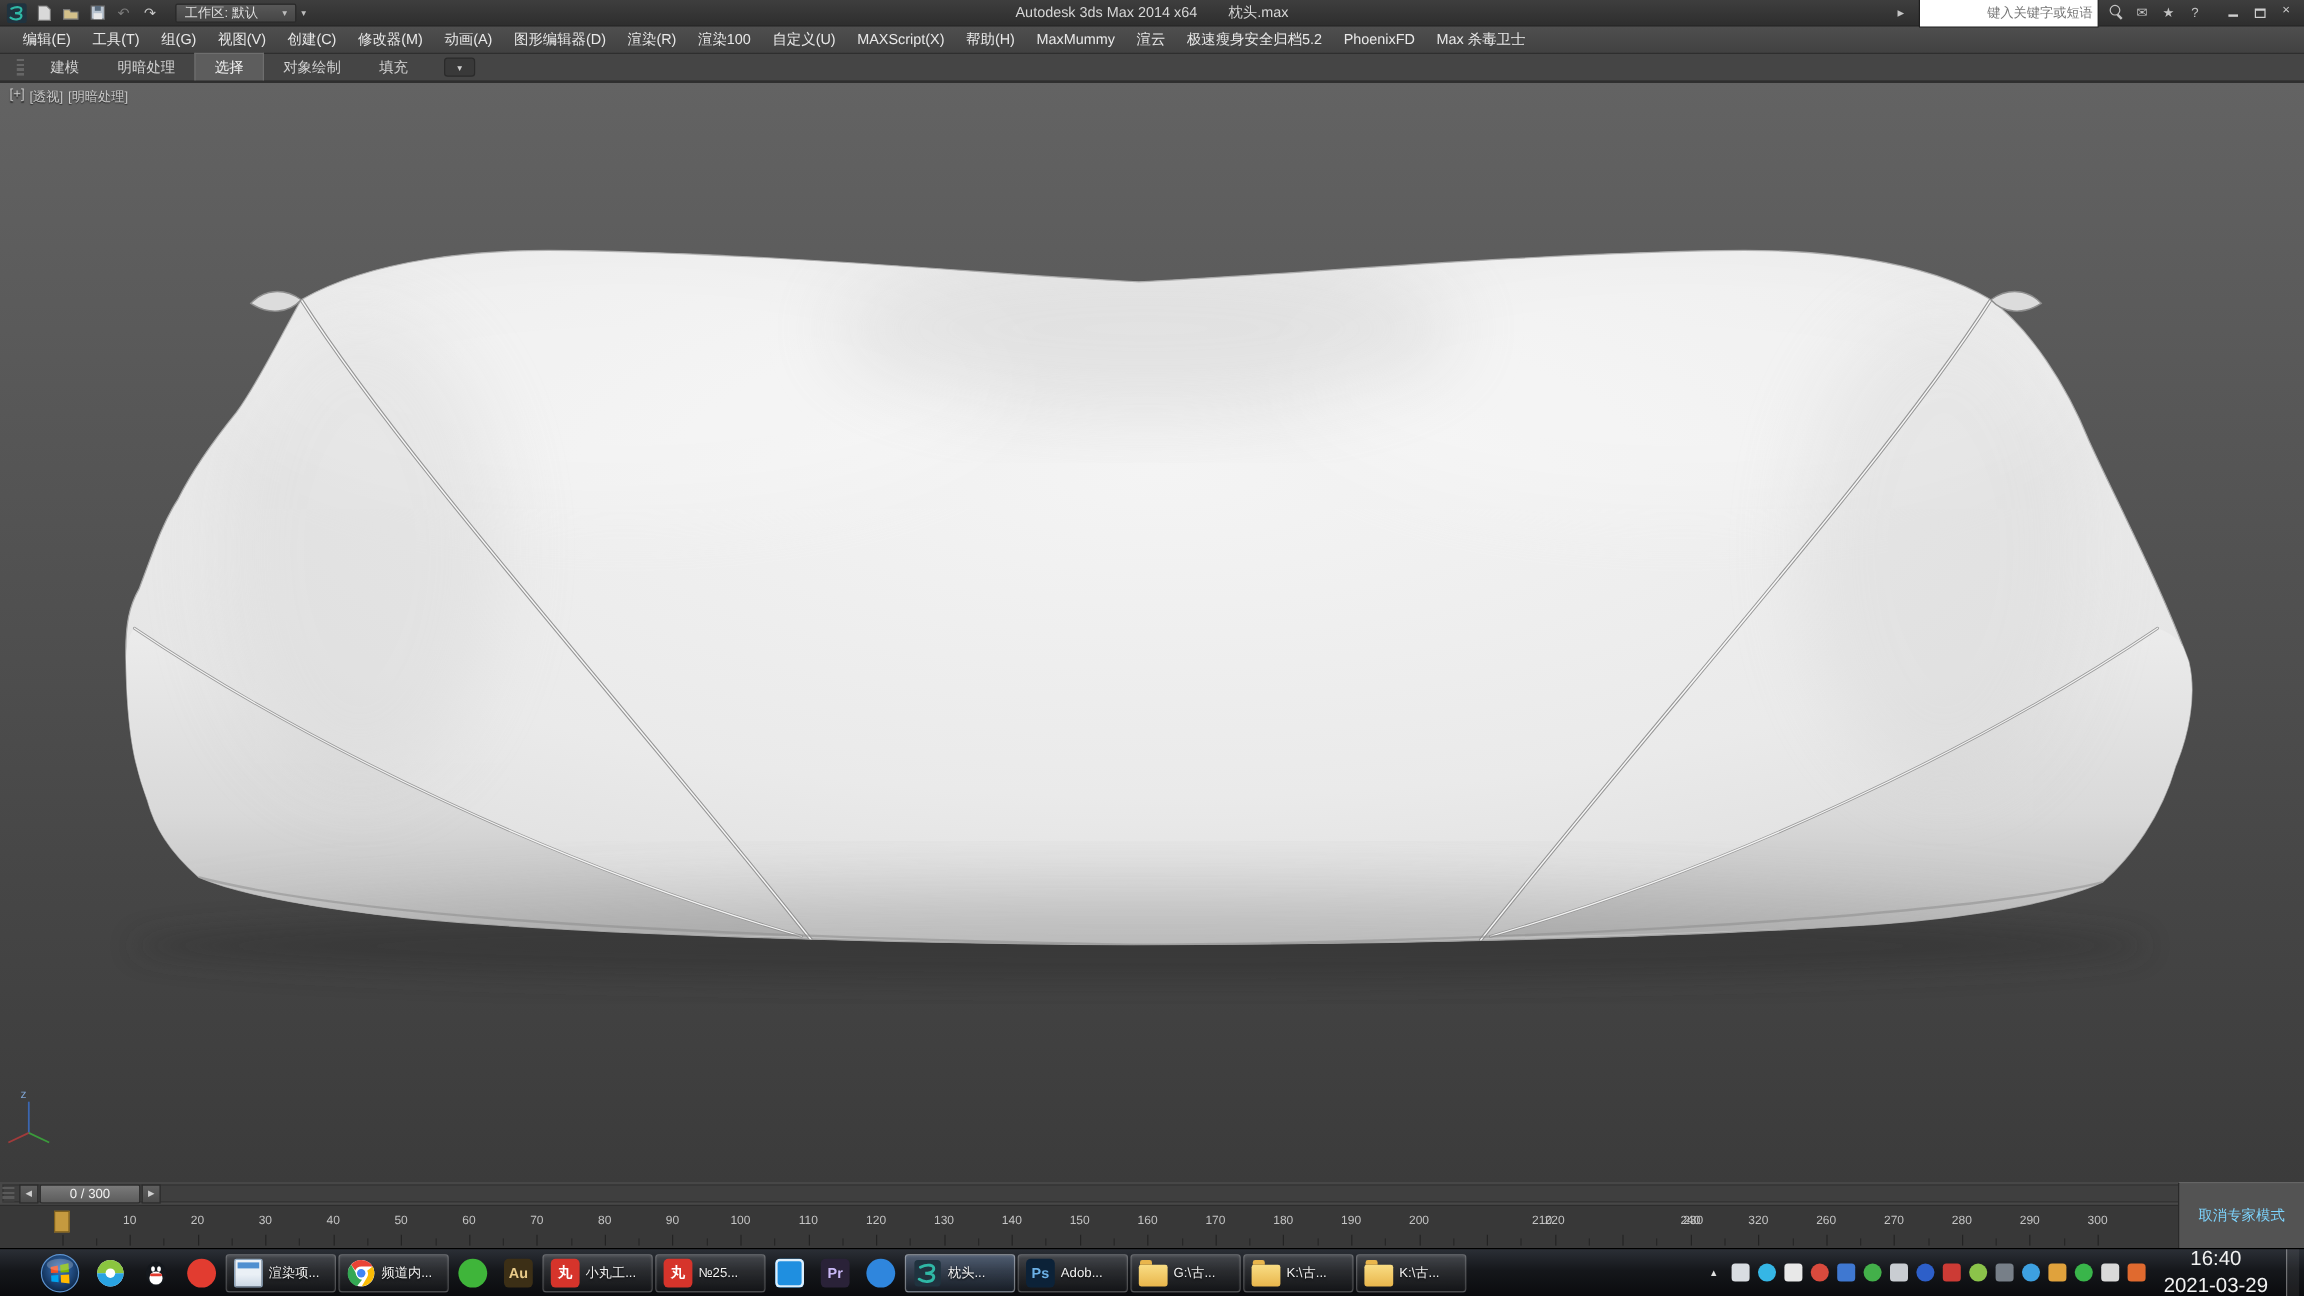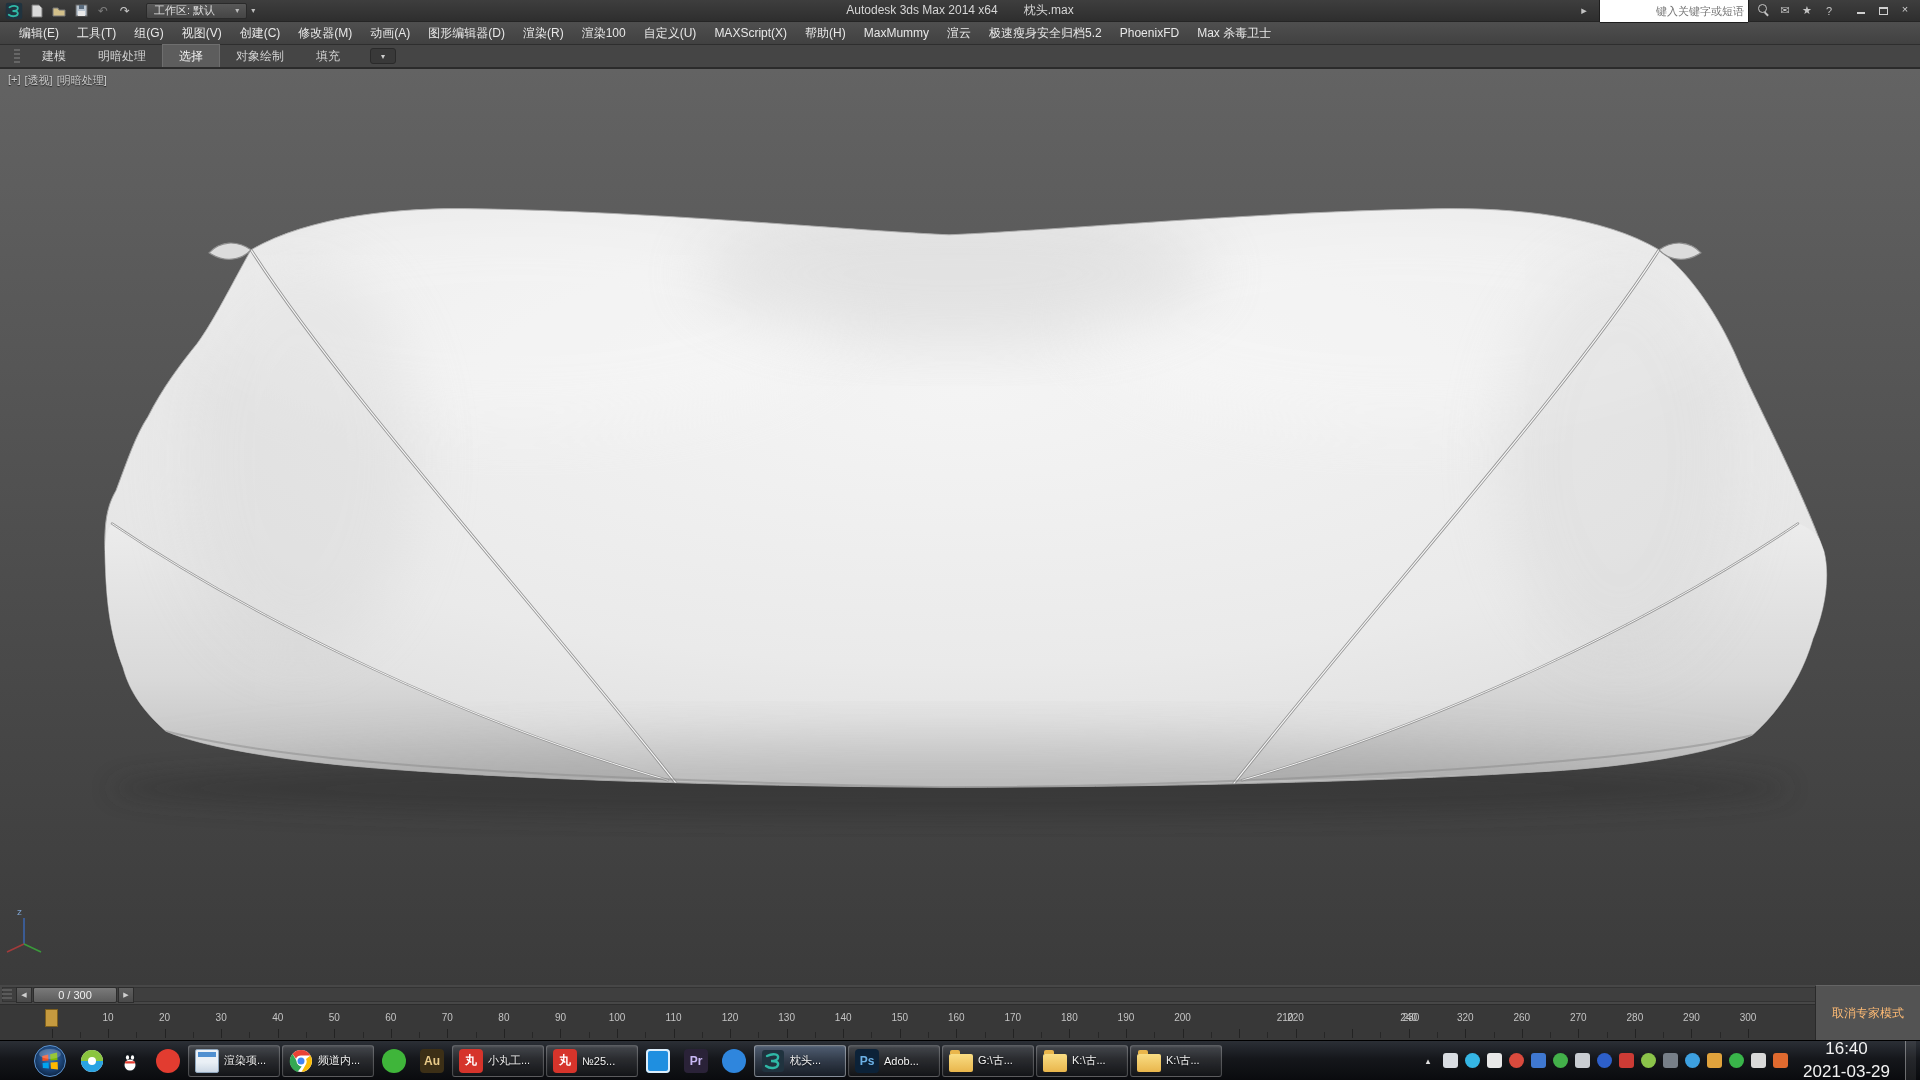--- a/index.html
+++ b/index.html
@@ -51,21 +51,21 @@
   .ts-btn{width:16px;height:16px;background:linear-gradient(#5f5f5f,#4a4a4a);border:1px solid #2c2c2c;color:#cfcfcf;font-size:7px;display:flex;align-items:center;justify-content:center;}
   .ts-handle{width:84px;height:16px;background:linear-gradient(#7a7a7a,#5c5c5c);border:1px solid #2c2c2c;border-radius:2px;color:#f0f0f0;font-size:11px;display:flex;align-items:center;justify-content:center;}
   .timeline-opt{position:absolute;left:2px;top:4px;width:10px;height:12px;background:repeating-linear-gradient(#5a5a5a 0 2px,transparent 2px 4px);}
 
   
   .trackbar{height:35px;background:#383838;position:relative;overflow:hidden;}
   .tick{position:absolute;bottom:2px;width:1px;height:6px;background:#272727;}
   .tick.major{height:9px;background:#232323;}
   .ticklab{position:absolute;top:7px;transform:translateX(-50%);font-size:10px;color:#c4c4c4;}
   .marker{position:absolute;top:4px;height:18px;width:13px;background:#c59a3f;border:1px solid #7d5f1e;}
-  .expert{position:absolute;top:0;right:0;bottom:0;width:105px;background:#535353;border-left:1px solid #2a2a2a;border-top:1px solid #656565;display:flex;align-items:center;justify-content:center;font-size:12px;color:#fdba74;}
+  .expert{position:absolute;top:0;right:0;bottom:0;width:105px;background:#535353;border-left:1px solid #2a2a2a;border-top:1px solid #656565;display:flex;align-items:center;justify-content:center;font-size:12px;color:#7dd3fc;}
 
   
   .taskbar{height:40px;background:linear-gradient(#2b2f36,#15171b 45%,#0a0b0e);border-top:1px solid #000;display:flex;align-items:center;padding-left:27px;}
   .start{width:46px;height:40px;display:flex;align-items:center;justify-content:center;}
   .tbuttons{display:flex;align-items:center;height:40px;}
   .tbtn{height:32px;margin:0 1px;display:flex;align-items:center;padding:0 6px;border-radius:3px;}
   .tbtn.win{width:92px;background:linear-gradient(rgba(255,255,255,.14),rgba(255,255,255,.03));border:1px solid rgba(255,255,255,.22);box-shadow:inset 0 1px 2px rgba(255,255,255,.10);}
   .tbtn.active{background:linear-gradient(rgba(170,205,255,.32),rgba(110,150,200,.12));border-color:rgba(255,255,255,.38);}
   .appic{width:24px;height:24px;flex:none;display:flex;align-items:center;justify-content:center;font-weight:bold;font-size:12px;}
   .appic.sq{border-radius:4px;}

